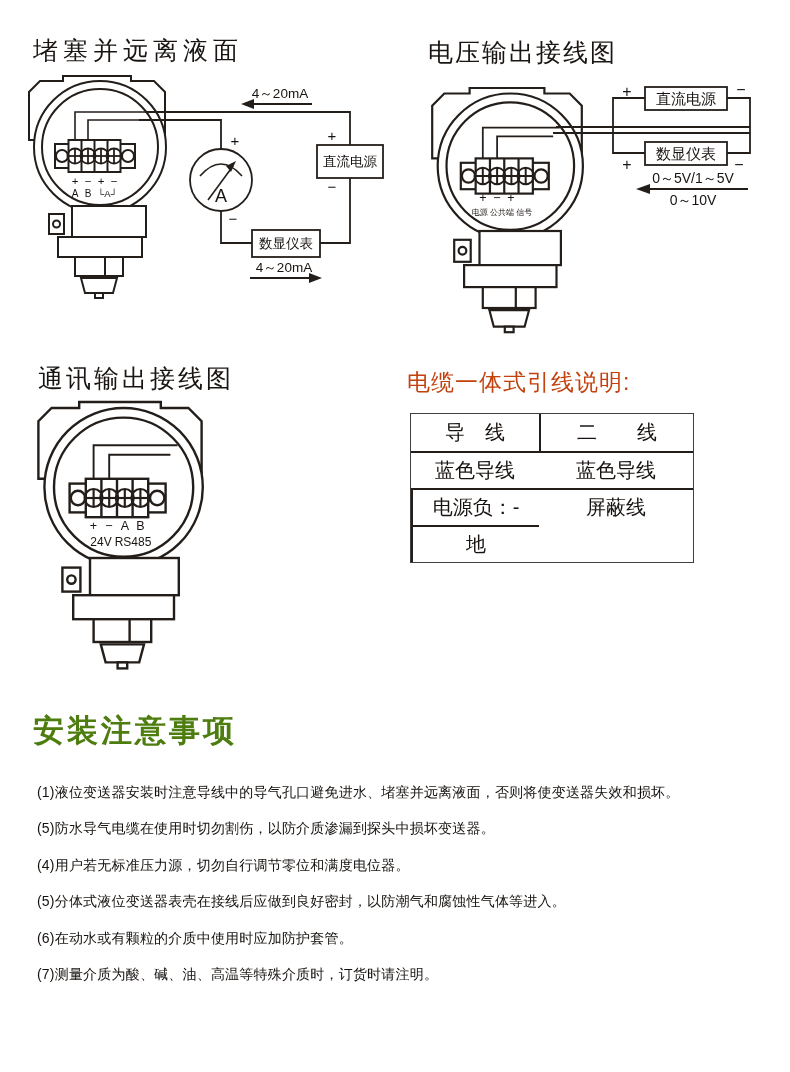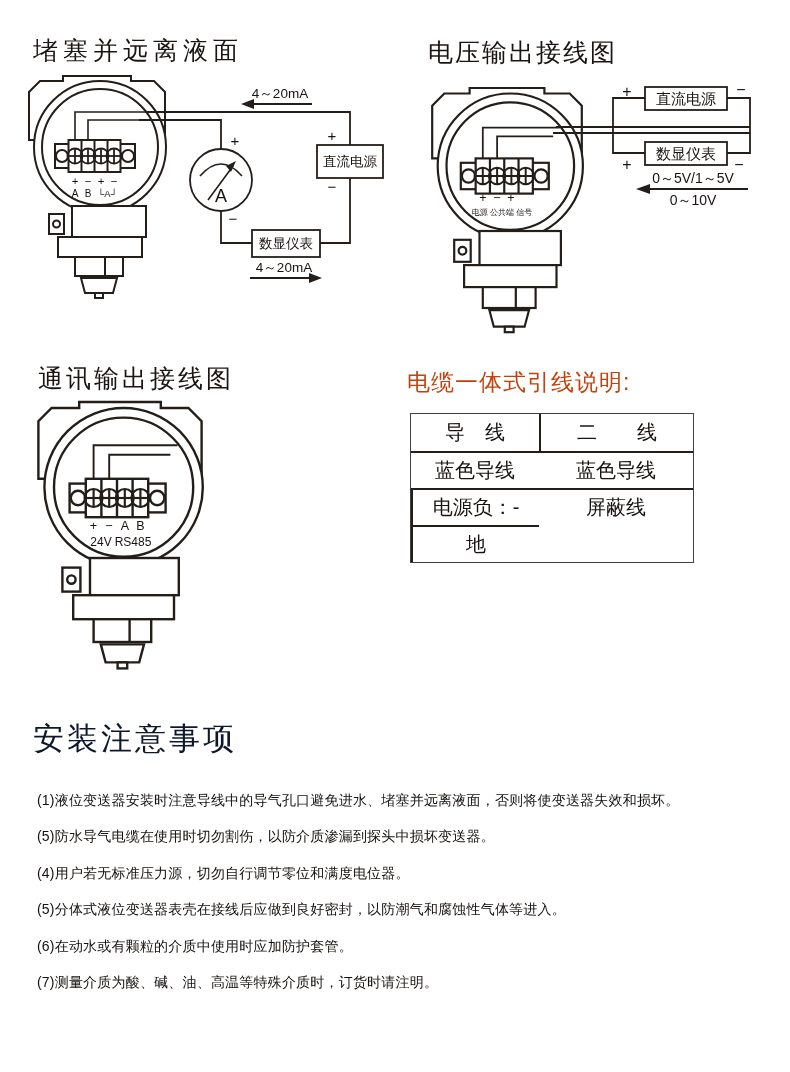--- a/index.html
+++ b/index.html
@@ -29,22 +29,22 @@
   .ctable .cell{
     display:flex;align-items:center;justify-content:center;
     font-size:20px;color:#181310;
     border-top:2px solid #241e1a;border-left:2px solid #241e1a;
     white-space:pre;
   }
   .ctable .cell.r0{border-top:none;}
   .ctable .cell.c0{border-left:none;}
   #install-notes{position:absolute;left:33px;top:706px;width:727px;}
   #install-notes h2{
-    margin:12px 0 24px 0;font-size:31px;font-weight:400;
-    letter-spacing:3px;color:#0f172a;
+    margin:4px 0 24px 0;font-size:31px;font-weight:700;
+    letter-spacing:3px;color:#4d7c0f;
   }
   #install-notes p{
     margin:4px;font-size:14px;line-height:32.4px;color:#15110e;
     letter-spacing:0.2px;
   }
   .st{font-family:"Liberation Sans","DejaVu Sans",sans-serif;fill:#181310;}
 </style>
 </head>
 <body>
 

